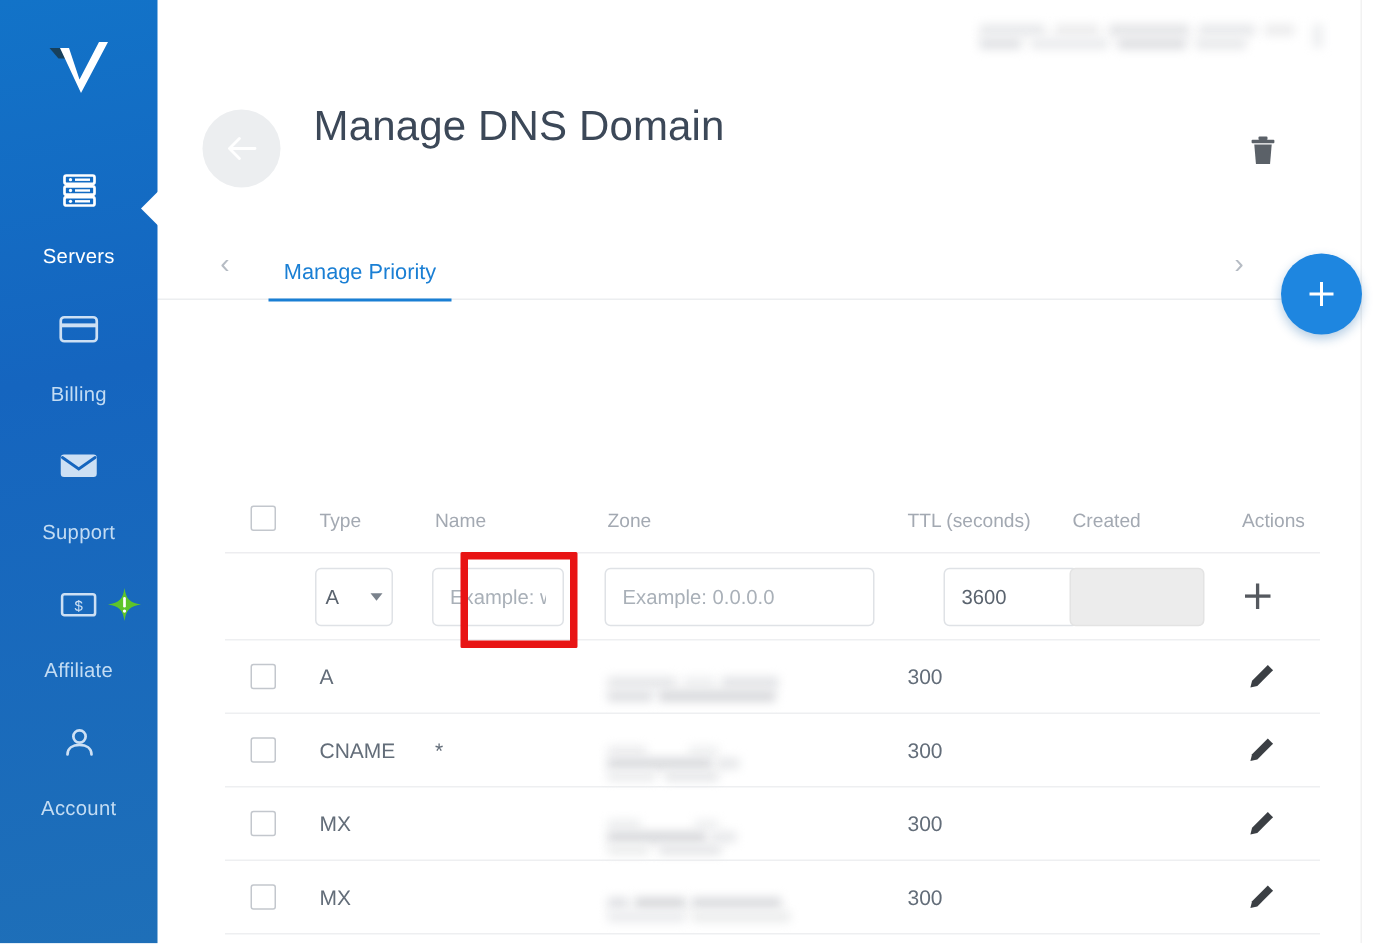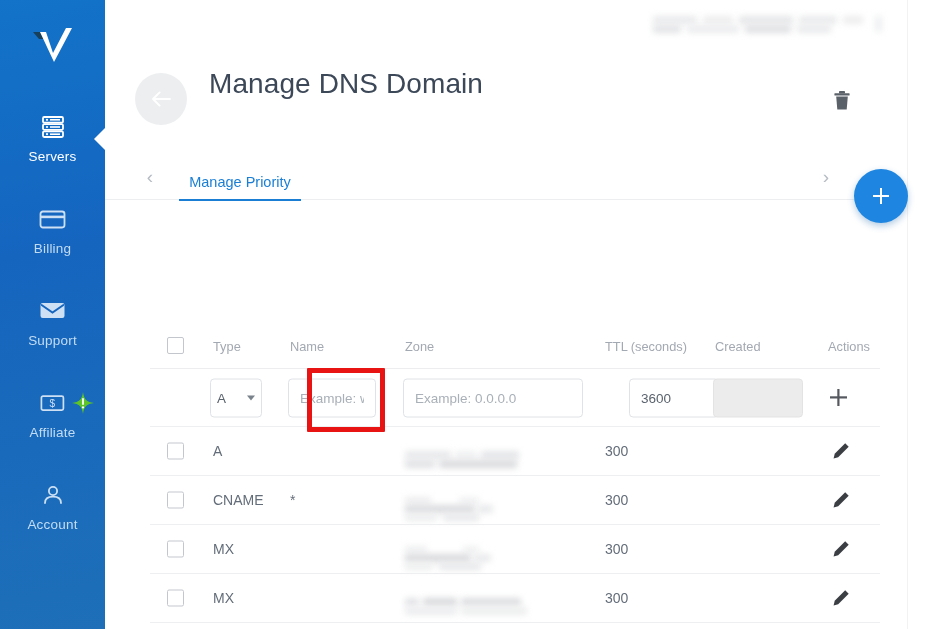--- a/index.html
+++ b/index.html
@@ -50,21 +50,21 @@
     display: block;
   }
   .nav-item .nav-icon {
     display: flex;
     align-items: center;
     justify-content: center;
     height: 30px;
   }
   .nav-item .nav-label {
     display: block;
-    margin-top: 7px;
+    margin-top: 21px;
     font-size: 13.5px;
     letter-spacing: .2px;
     color: #c3dcf3;
   }
   .nav-item.active .nav-label { color: #ffffff; font-weight: normal; }
 
   #nav-servers   { top: 112px; }
   #nav-billing   { top: 204px; }
   #nav-support   { top: 296px; }
   #nav-affiliate { top: 388px; }

